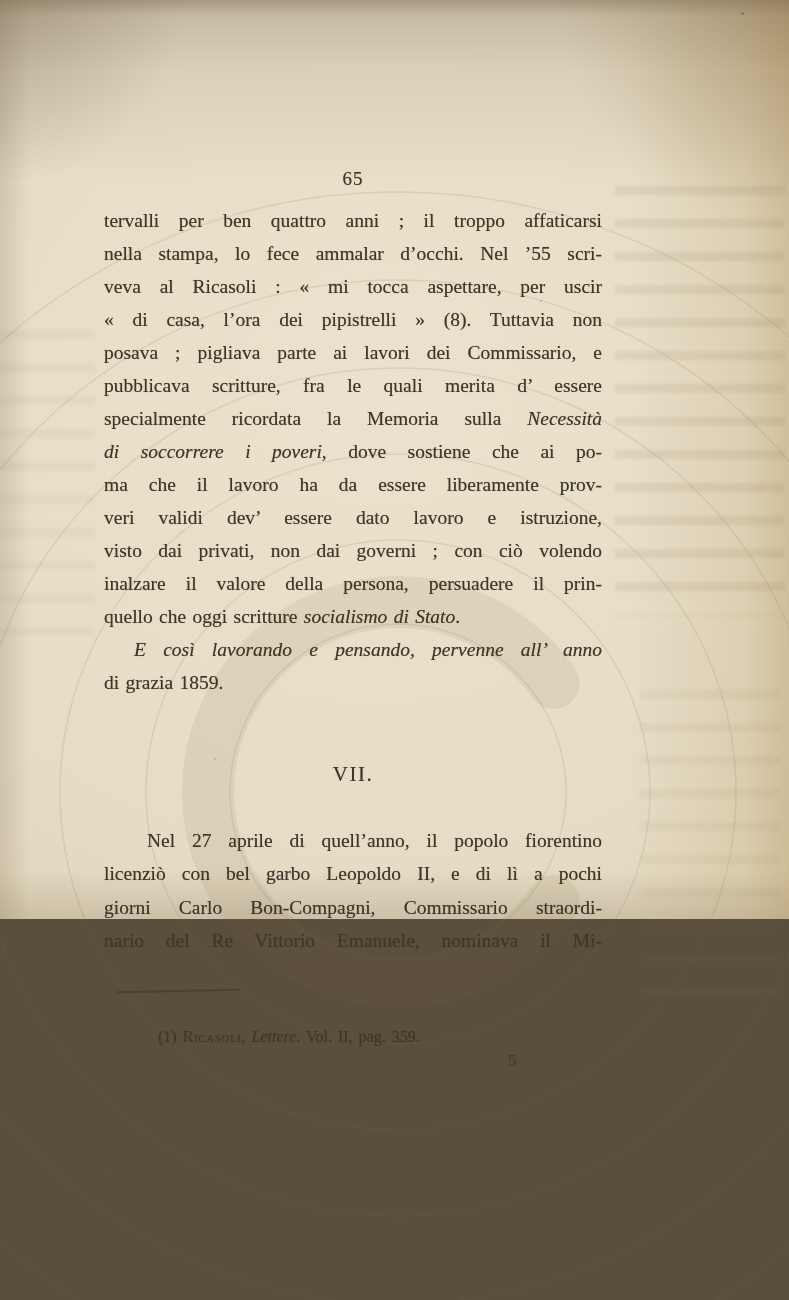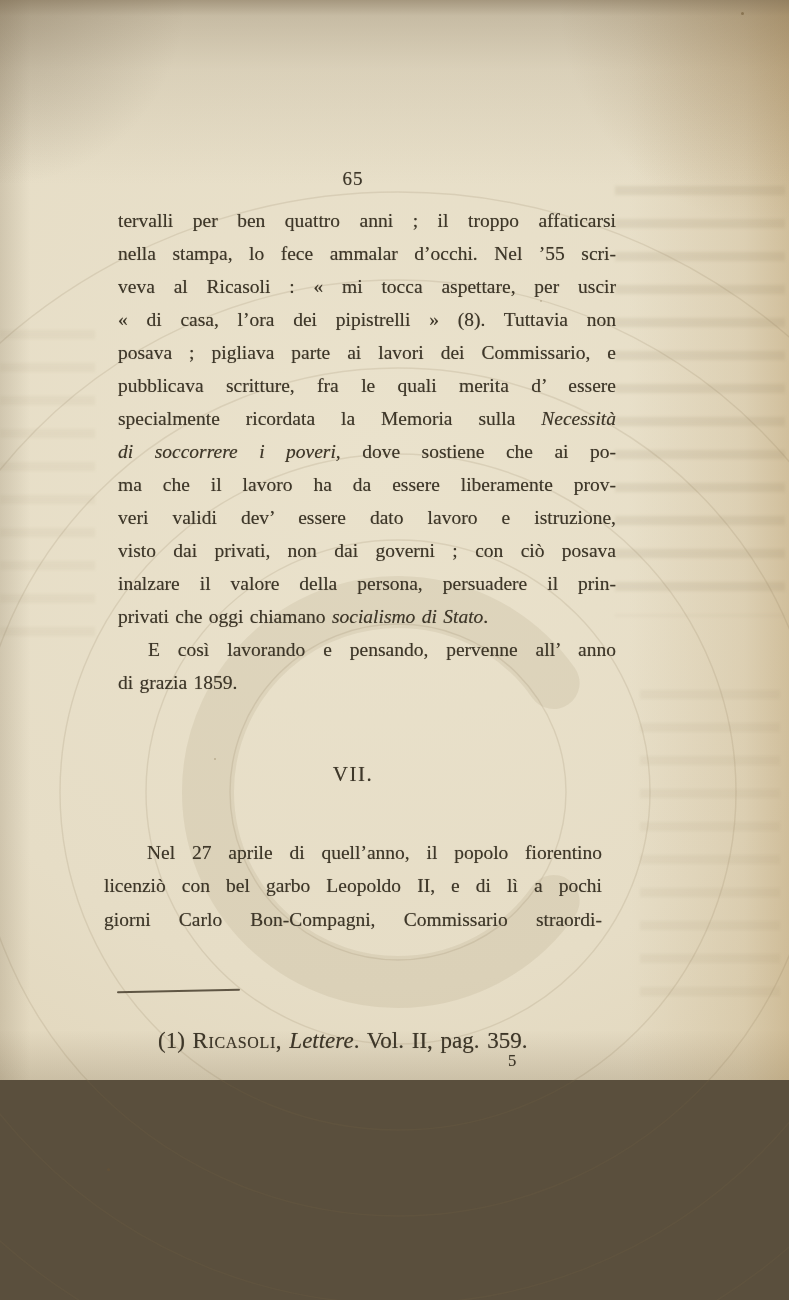--- a/index.html
+++ b/index.html
@@ -2,21 +2,21 @@
 <html><head>
 <meta charset="utf-8">
 <style>
   html,body{margin:0;padding:0;}
   body{
     width:789px;height:1300px;overflow:hidden;
     background:#5a4f3d;
     font-family:"Liberation Serif","DejaVu Serif",serif;
   }
   .scan{
-    position:absolute;inset:0;width:789px;height:1080px;
+    position:absolute;inset:0;width:789px;height:919px;
     background:
       linear-gradient(180deg, rgba(125,108,82,.62) 0px, rgba(125,108,82,.30) 16px, rgba(125,108,82,.12) 70px, rgba(125,108,82,0) 185px),
       radial-gradient(circle at 100% 0%, rgba(146,112,64,.38) 0px, rgba(146,112,64,0) 230px),
       radial-gradient(circle at 0% 0%, rgba(96,80,58,.30) 0px, rgba(96,80,58,0) 185px),
       linear-gradient(270deg, rgba(178,148,96,.42) 0px, rgba(178,148,96,.20) 45px, rgba(178,148,96,0) 160px),
       linear-gradient(90deg, rgba(118,102,76,.20) 0px, rgba(118,102,76,0) 30px),
       linear-gradient(0deg, rgba(118,102,76,.22) 0px, rgba(118,102,76,0) 50px),
       radial-gradient(120% 90% at 48% 42%, #eae2cc 0%, #e6ddc6 55%, #ddd0b2 100%);
     color:#3e3729;
   }
@@ -25,38 +25,38 @@
     text-shadow:0 0 0.7px rgba(62,55,41,.55);
   }
   .pageno{
     position:absolute;left:104px;top:168px;width:498px;
     text-align:center;font-size:19px;letter-spacing:1px;
   }
   .textblock{
     position:absolute;left:104px;width:498px;
     font-size:19.5px;word-spacing:1.5px;
   }
-  .block1{top:204px;line-height:33px;margin-left:14px;}
+  .block1{top:204px;line-height:33px;}
   .block2{top:824px;line-height:33.4px;}
   .line{text-align:justify;text-align-last:justify;}
   .line.end{text-align:left;text-align-last:left;}
   .heading{
     position:absolute;left:104px;top:762px;width:498px;
     text-align:center;font-size:21px;letter-spacing:1.5px;
   }
   .i{font-style:italic;}
   .sc{font-variant:small-caps;letter-spacing:.6px;}
   .footrule{
     position:absolute;left:117px;top:990px;width:123px;height:2px;
     background:rgba(72,62,46,.85);transform:rotate(-1.2deg);
     border-radius:1px;
   }
   .footnote{
     position:absolute;left:158px;top:1028px;width:430px;
-    font-size:23px;word-spacing:2px;
+    font-size:16px;word-spacing:2px;
   }
   .sig{
     position:absolute;left:508px;top:1051px;font-size:16.5px;
   }
   .watermark{position:absolute;inset:0;pointer-events:none;}
   .ghost{
     position:absolute;pointer-events:none;
     filter:blur(1.6px);
     background:repeating-linear-gradient(
       180deg,
@@ -104,33 +104,34 @@
       <div class="line"><span>tervalli per ben quattro anni ; il troppo affaticarsi</span></div>
       <div class="line"><span>nella stampa, lo fece ammalar d’occhi. Nel ’55 scri-</span></div>
       <div class="line"><span>veva al Ricasoli : « mi tocca aspettare, per uscir</span></div>
       <div class="line"><span>« di casa, l’ora dei pipistrelli » (8). Tuttavia non</span></div>
       <div class="line"><span>posava ; pigliava parte ai lavori dei Commissario, e</span></div>
       <div class="line"><span>pubblicava scritture, fra le quali merita d’ essere</span></div>
       <div class="line"><span>specialmente ricordata la Memoria sulla </span><span class="i">Necessità</span></div>
       <div class="line"><span class="i">di soccorrere i poveri,</span><span> dove sostiene che ai po-</span></div>
       <div class="line"><span>ma che il lavoro ha da essere liberamente prov-</span></div>
       <div class="line"><span>veri validi dev’ essere dato lavoro e istruzione,</span></div>
-      <div class="line"><span>visto dai privati, non dai governi ; con ciò posava</span></div>
+      <div class="line"><span>visto dai privati, non dai governi ; con ciò volendo</span></div>
       <div class="line"><span>inalzare il valore della persona, persuadere il prin-</span></div>
-      <div class="line end"><span>privati che oggi chiamano </span><span class="i">socialismo di Stato</span><span>.</span></div>
-      <div class="line" style="text-indent: 30px;"><span>E così lavorando e pensando, pervenne all’ anno</span></div>
+      <div class="line end"><span>quello che oggi scritture </span><span class="i">socialismo di Stato</span><span>.</span></div>
+      <div class="line" style="text-indent: 30px; font-style: italic;"><span>E così lavorando e pensando, pervenne all’ anno</span></div>
       <div class="line end"><span>di grazia 1859.</span></div>
     </div>
 
   <div class="heading ink">VII.</div>
 
   <div class="textblock block2 ink">
-      <div class="line" style="text-indent: 43px; margin-top: 12px;"><span>Nel 27 aprile di quell’anno, il popolo fiorentino</span></div>
+      <div class="line" style="text-indent: 43px;"><span>Nel 27 aprile di quell’anno, il popolo fiorentino</span></div>
       <div class="line"><span>licenziò con bel garbo Leopoldo II, e di lì a pochi</span></div>
       <div class="line"><span>giorni Carlo Bon-Compagni, Commissario straordi-</span></div>
+      <div class="line"><span>nario del Re Vittorio Emanuele, nominava il Mi-</span></div>
     </div>
 
   <div class="footrule"></div>
 
   <div class="footnote ink">
       <div class="line end"><span>(1) </span><span class="sc">Ricasoli</span><span>, </span><span class="i">Lettere</span><span>. Vol. II, pag. 359.</span></div>
     </div>
 
   <div class="sig ink">5</div>
 

